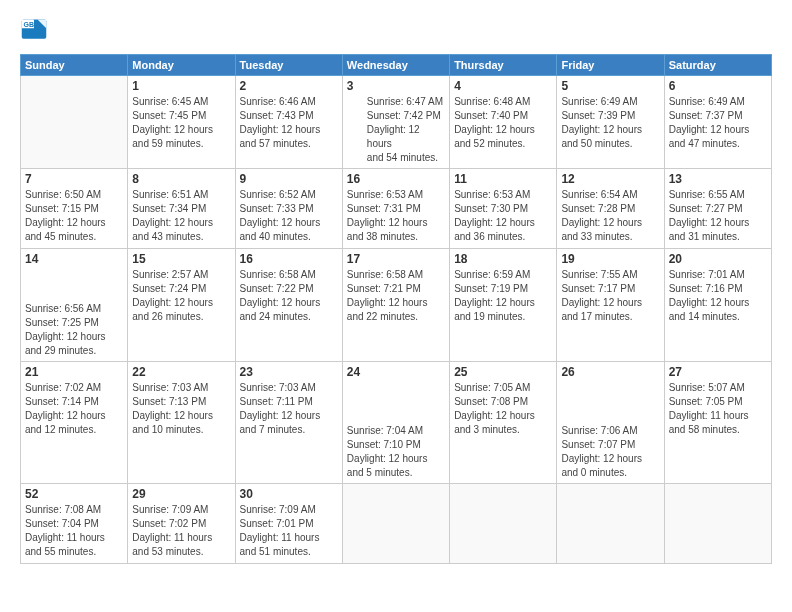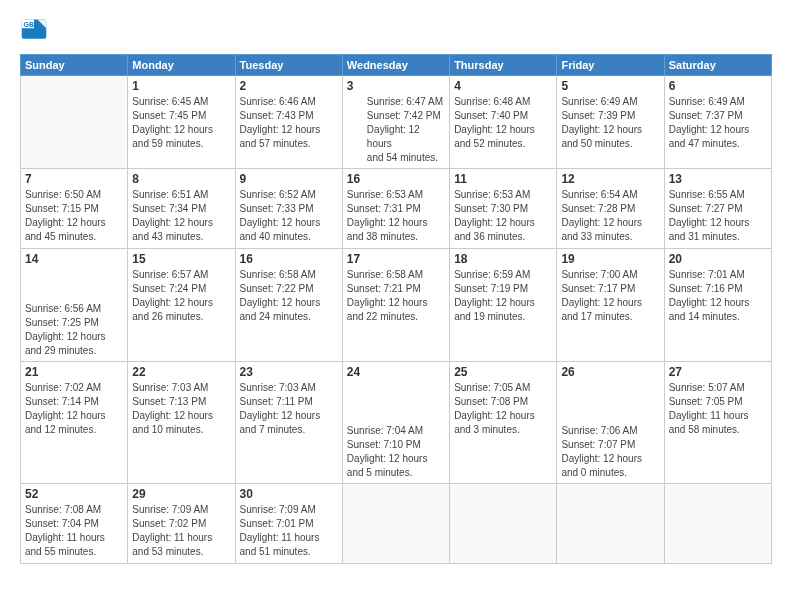--- a/index.html
+++ b/index.html
@@ -227,21 +227,21 @@
         <tr>
           <td>
             <span class="day-num">14</span>
             <div class="day-info" style="white-space: pre-line; margin-top: 36px;">Sunrise: 6:56 AM
 Sunset: 7:25 PM
 Daylight: 12 hours
 and 29 minutes.</div>
           </td>
           <td>
             <span class="day-num">15</span>
-            <div class="day-info" style="white-space: pre-line;">Sunrise: 6:57 AM
+            <div class="day-info" style="white-space: pre-line;">Sunrise: 2:57 AM
 Sunset: 7:24 PM
 Daylight: 12 hours
 and 26 minutes.</div>
           </td>
           <td>
             <span class="day-num">16</span>
             <div class="day-info" style="white-space: pre-line;">Sunrise: 6:58 AM
 Sunset: 7:22 PM
 Daylight: 12 hours
 and 24 minutes.</div>
@@ -255,21 +255,21 @@
           </td>
           <td>
             <span class="day-num">18</span>
             <div class="day-info" style="white-space: pre-line;">Sunrise: 6:59 AM
 Sunset: 7:19 PM
 Daylight: 12 hours
 and 19 minutes.</div>
           </td>
           <td>
             <span class="day-num">19</span>
-            <div class="day-info" style="white-space: pre-line;">Sunrise: 7:00 AM
+            <div class="day-info" style="white-space: pre-line;">Sunrise: 7:55 AM
 Sunset: 7:17 PM
 Daylight: 12 hours
 and 17 minutes.</div>
           </td>
           <td>
             <span class="day-num">20</span>
             <div class="day-info" style="white-space: pre-line;">Sunrise: 7:01 AM
 Sunset: 7:16 PM
 Daylight: 12 hours
 and 14 minutes.</div>

